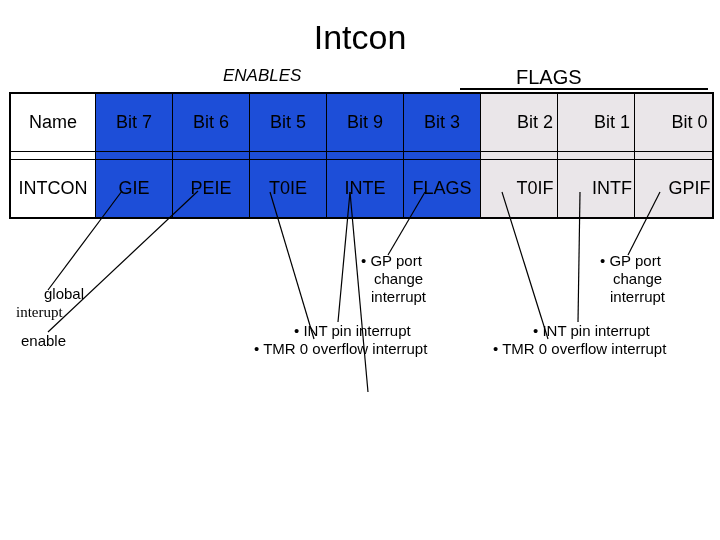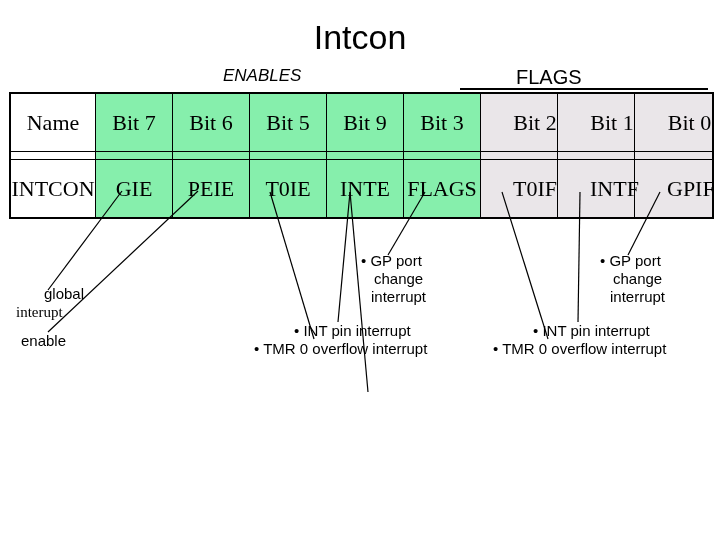--- a/index.html
+++ b/index.html
@@ -51,26 +51,26 @@
   }
   table {
     border-collapse: collapse;
     width: 100%;
     table-layout: fixed;
   }
   td, th {
     border: 1px solid #000;
     height: 58px;
     text-align: center;
-    font-family: Liberation Serif, serif;
-    font-size: 22px;
+    font-family: Liberation Sans, sans-serif;
+    font-size: 18px;
     padding: 0;
   }
   tr.spacer td { height: 8px; padding:0; }
-  .peach { background: #86efac; }
+  .peach { background: #1d4ed8; }
   .lav { background: #eae6e9; padding-left: 32px; }
   .white { background: #fff; }
 
   .svg-layer {
     position: absolute;
     left: 0; top: 0;
     width: 720px; height: 540px;
     pointer-events: none;
   }
 

